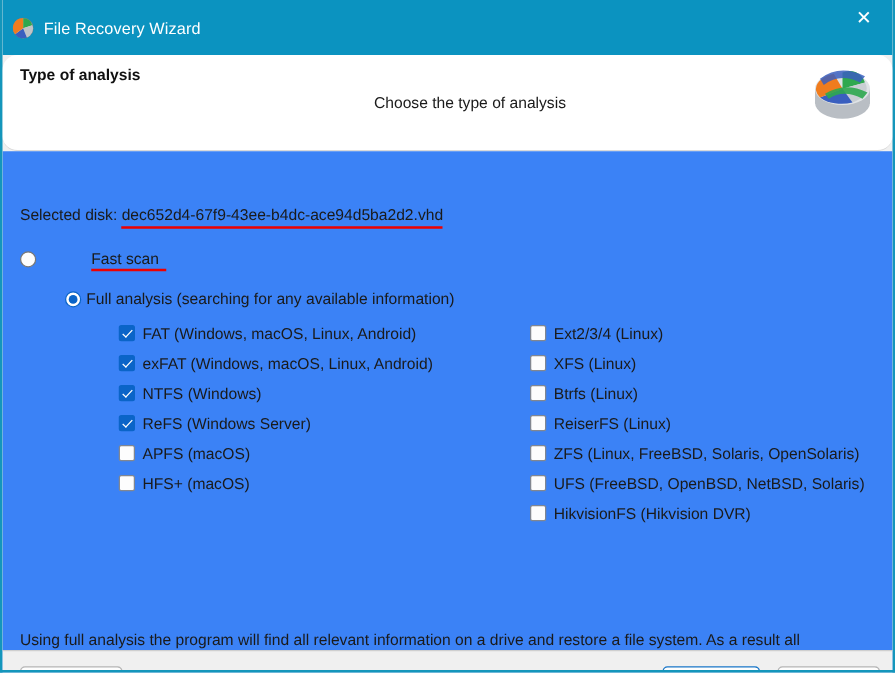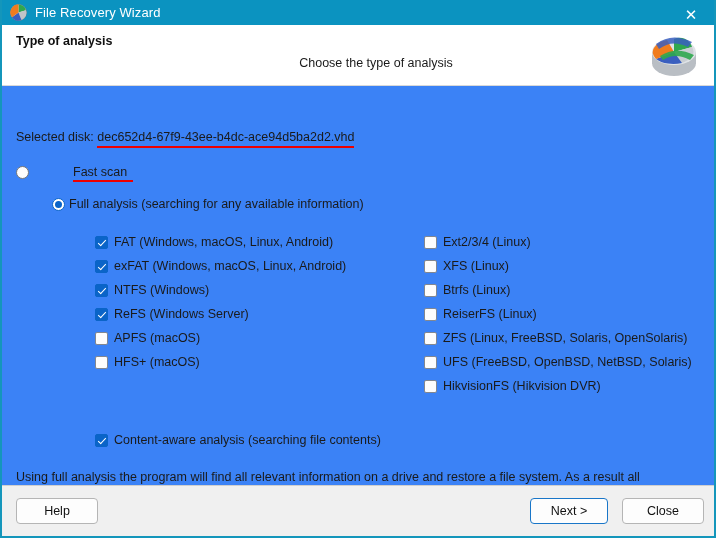--- a/index.html
+++ b/index.html
@@ -21,21 +21,21 @@
     height: 538px;
     box-sizing: border-box;
     border: 2px solid #1496bb;
     border-top: none;
     background: #f0f0f0;
     overflow: hidden;
   }
   
   .titlebar {
     position: relative;
-    height: 25px;
+    height: 44px;
     background: #0b93c0;
     display: flex;
     align-items: center;
     padding-left: 8px;
     box-sizing: border-box;
   }
   .title-icon {
     width: 17px;
     height: 17px;
     position: relative;
@@ -57,25 +57,26 @@
     display: flex;
     align-items: center;
     justify-content: center;
     color: #ffffff;
     font-size: 15px;
     line-height: 1;
   }
   
   .header {
     position: relative;
-    height: 61px;
+    height: 77px;
     background: #ffffff;
     border-bottom: 1px solid #d9d9d9;
     box-sizing: border-box;
     padding: 9px 0 0 14px;
+    border-radius: 12px;
   }
   .header h1 {
     margin: 0;
     font-size: 12.5px;
     font-weight: bold;
     color: #101010;
   }
   .header .sub {
     margin: 8px 0 0 22px;
     font-size: 12.5px;
@@ -162,21 +163,21 @@
     background: #ee0000;
   }
   .fs-col {
     position: absolute;
     top: 139px;
   }
   .fs-col.left  { left: 48px; }
   .fs-col.right { left: 377px; }
   .cb-row {
     display: flex;
-    align-items: flex-end;
+    align-items: flex-start;
     height: 24px;
     font-size: 12.5px;
     white-space: nowrap;
     padding-left: 45px;
   }
   .cb {
     width: 13px;
     height: 13px;
     box-sizing: border-box;
     border: 1px solid #828790;
@@ -349,24 +350,20 @@
       <div class="cb-row">
         <span class="cb"></span>
         <span>UFS (FreeBSD, OpenBSD, NetBSD, Solaris)</span>
       </div>
       <div class="cb-row">
         <span class="cb"></span>
         <span>HikvisionFS (Hikvision DVR)</span>
       </div>
     </div>
 
-    <div class="cb-row content-aware">
-      <span class="cb checked"></span>
-      <span>Content-aware analysis (searching file contents)</span>
-    </div>
 
     <div class="note">Using full analysis the program will find all relevant information on a drive and restore a file system. As a result all relevant files will be restored.</div>
 
     <div class="footer">
       <div class="btn btn-help">Help</div>
       <div class="btn btn-next">Next &gt;</div>
       <div class="btn btn-close">Close</div>
     </div>
 
   </div>

